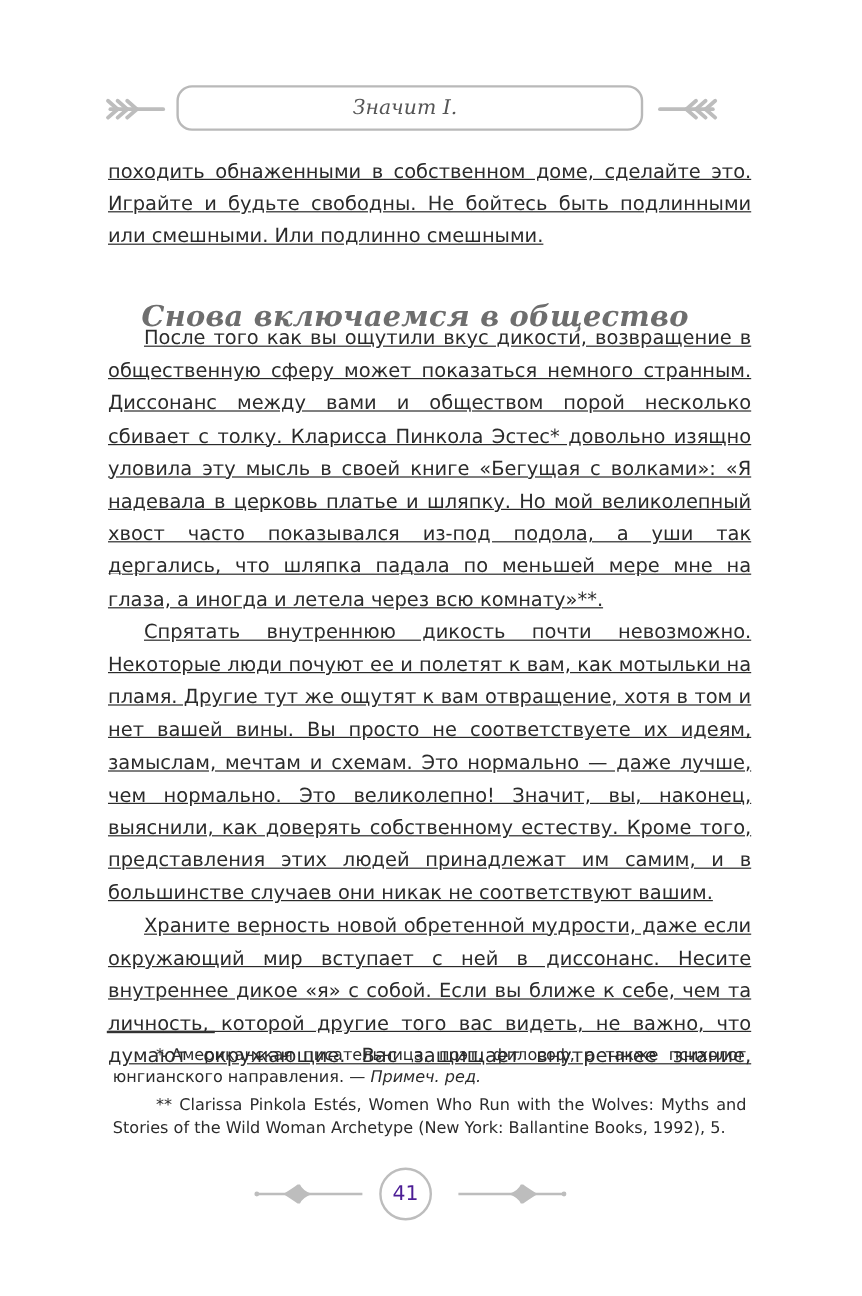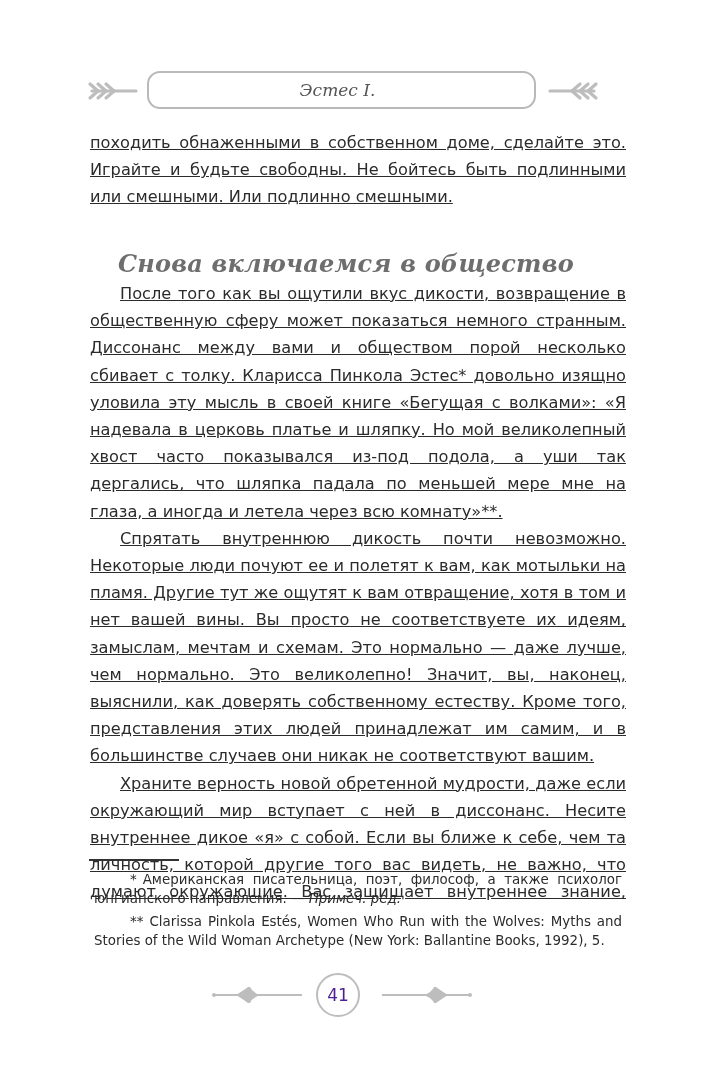--- a/index.html
+++ b/index.html
@@ -68,42 +68,42 @@
         <line x1="6" y1="11" x2="50" y2="11"></line>
         <line x1="4" y1="4" x2="12" y2="11"></line>
           <line x1="4" y1="18" x2="12" y2="11"></line>
         <line x1="12" y1="4" x2="20" y2="11"></line>
           <line x1="12" y1="18" x2="20" y2="11"></line>
         <line x1="20" y1="4" x2="28" y2="11"></line>
           <line x1="20" y1="18" x2="28" y2="11"></line>
       </g>
     </svg>
     <div class="hdr-box">
-      <span class="hdr-part">Эстес I.</span>
+      <span class="hdr-part">Значит I.</span>
     </div>
     <svg class="arrow arrow-right" viewBox="0 0 52 22">
       <g stroke="#bdbdbd" stroke-width="3.2" stroke-linecap="round" fill="none">
         <line x1="2" y1="11" x2="46" y2="11"></line>
         <line x1="48" y1="4" x2="40" y2="11"></line>
           <line x1="48" y1="18" x2="40" y2="11"></line>
         <line x1="40" y1="4" x2="32" y2="11"></line>
           <line x1="40" y1="18" x2="32" y2="11"></line>
         <line x1="32" y1="4" x2="24" y2="11"></line>
           <line x1="32" y1="18" x2="24" y2="11"></line>
       </g>
     </svg>
   </div>
 
   <div class="text lastline-left" style="top:129px;">
     <p class="p">походить обнаженными в собственном доме, сделайте это. Играйте и будьте свободны. Не бойтесь быть подлинными или смешными. Или подлинно смешными.</p>
   </div>
 
   <div class="sec-title">Снова включаемся в общество</div>
 
-  <div class="text" style="top:280px;">
+  <div class="text" style="top:268px;">
     <p class="p indent lastline-left">После того как вы ощутили вкус дикости, возвращение в общественную сферу может показаться немного странным. Диссонанс между вами и обществом порой несколько сбивает с толку. Кларисса Пинкола Эстес* довольно изящно уловила эту мысль в своей книге «Бегущая с волками»: «Я надевала в церковь платье и шляпку. Но мой великолепный хвост часто показывался из-под подола, а уши так дергались, что шляпка падала по меньшей мере мне на глаза, а иногда и летела через всю комнату»**.</p>
     <p class="p indent lastline-left">Спрятать внутреннюю дикость почти невозможно. Некоторые люди почуют ее и полетят к вам, как мотыльки на пламя. Другие тут же ощутят к вам отвращение, хотя в том и нет вашей вины. Вы просто не соответствуете их идеям, замыслам, мечтам и схемам. Это нормально — даже лучше, чем нормально. Это великолепно! Значит, вы, наконец, выяснили, как доверять собственному естеству. Кроме того, представления этих людей принадлежат им самим, и в большинстве случаев они никак не соответствуют вашим.</p>
     <p class="p indent" style="text-align-last: justify;">Храните верность новой обретенной мудрости, даже если окружающий мир вступает с ней в диссонанс. Несите внутреннее дикое «я» с собой. Если вы ближе к себе, чем та личность, которой другие того вас видеть, не важно, что думают окружающие. Вас защищает внутреннее знание,</p>
   </div>
 
   <div class="fn-rule"></div>
 
   <div class="footnotes lastline-left">
     <p class="fn">
       <span class="fn-mark">*</span><span>Американская писательница, поэт, философ, а также психолог юнгианского направления. —</span>

